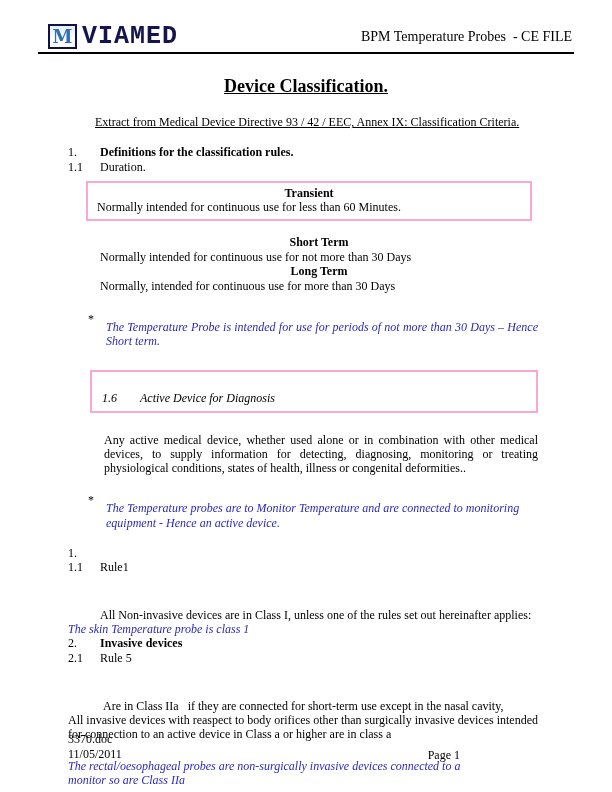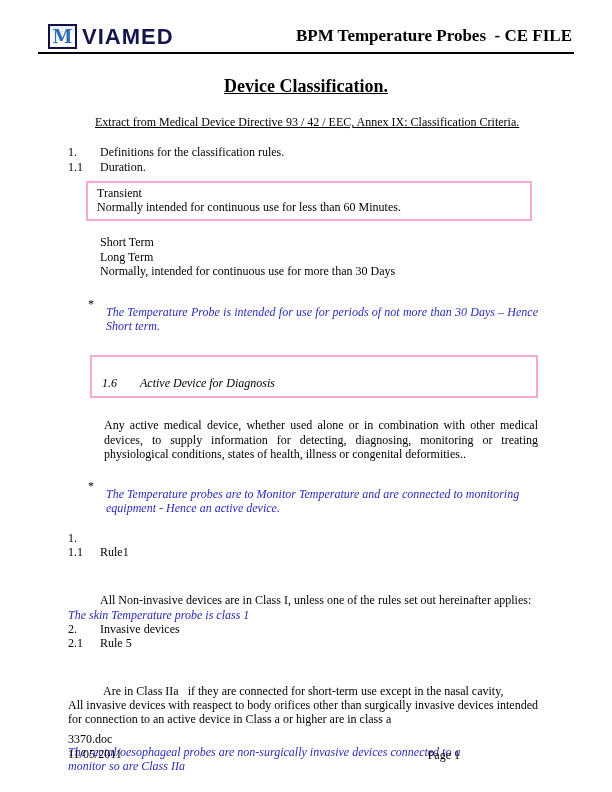--- a/index.html
+++ b/index.html
@@ -30,36 +30,36 @@
   .logo-badge {
     width: 29px; height: 25px;
     border: 2px solid #10104a;
     display: flex; align-items: center; justify-content: center;
     font-family: "DejaVu Serif", serif;
     font-weight: bold; font-size: 18px;
     color: #2f6fb5;
     background: linear-gradient(180deg, #e7eef8 0%, #ffffff 70%);
   }
   .logo-text {
-    font-family: Liberation Sans, sans-serif;
+    font-family: Liberation Mono, monospace;
     font-weight: bold;
-    font-size: 22px;
+    font-size: 25px;
     letter-spacing: 1px;
     color: #15154e;
     line-height: 1;
   }
   .header-title {
-    font-weight: bold;
-    font-size: 17px;
+    font-weight: normal;
+    font-size: 14px;
     padding-bottom: 3px;
     white-space: pre-wrap;
   }
 
   
-  .bold { font-weight: normal; }
+  .bold { font-weight: bold; text-align: center; }
   .pre { white-space: pre-wrap; }
 
   .doc-title {
     text-align: center;
     font-weight: bold;
     text-decoration: underline;
     margin-top: 22px;
     font-size: 18px;
   }
   .doc-subtitle {
@@ -148,20 +148,21 @@
     <span>Duration.</span>
   </div>
 
   <div class="box box1">
     <div class="bold">Transient</div>
     <div>Normally intended for continuous use for less than 60 Minutes.</div>
   </div>
 
   <div class="terms">
     <div class="bold">Short Term</div>
+    <div>Normally intended for continuous use for not more than 30 Days</div>
     <div class="bold">Long Term</div>
     <div>Normally, intended for continuous use for more than 30 Days</div>
   </div>
 
   <div class="note note1">
     <span class="bullet">*</span>
     <span class="note-text">The Temperature Probe is intended for use for periods of not more than 30 Days – Hence Short term.</span>
   </div>
 
   <div class="box box2">

